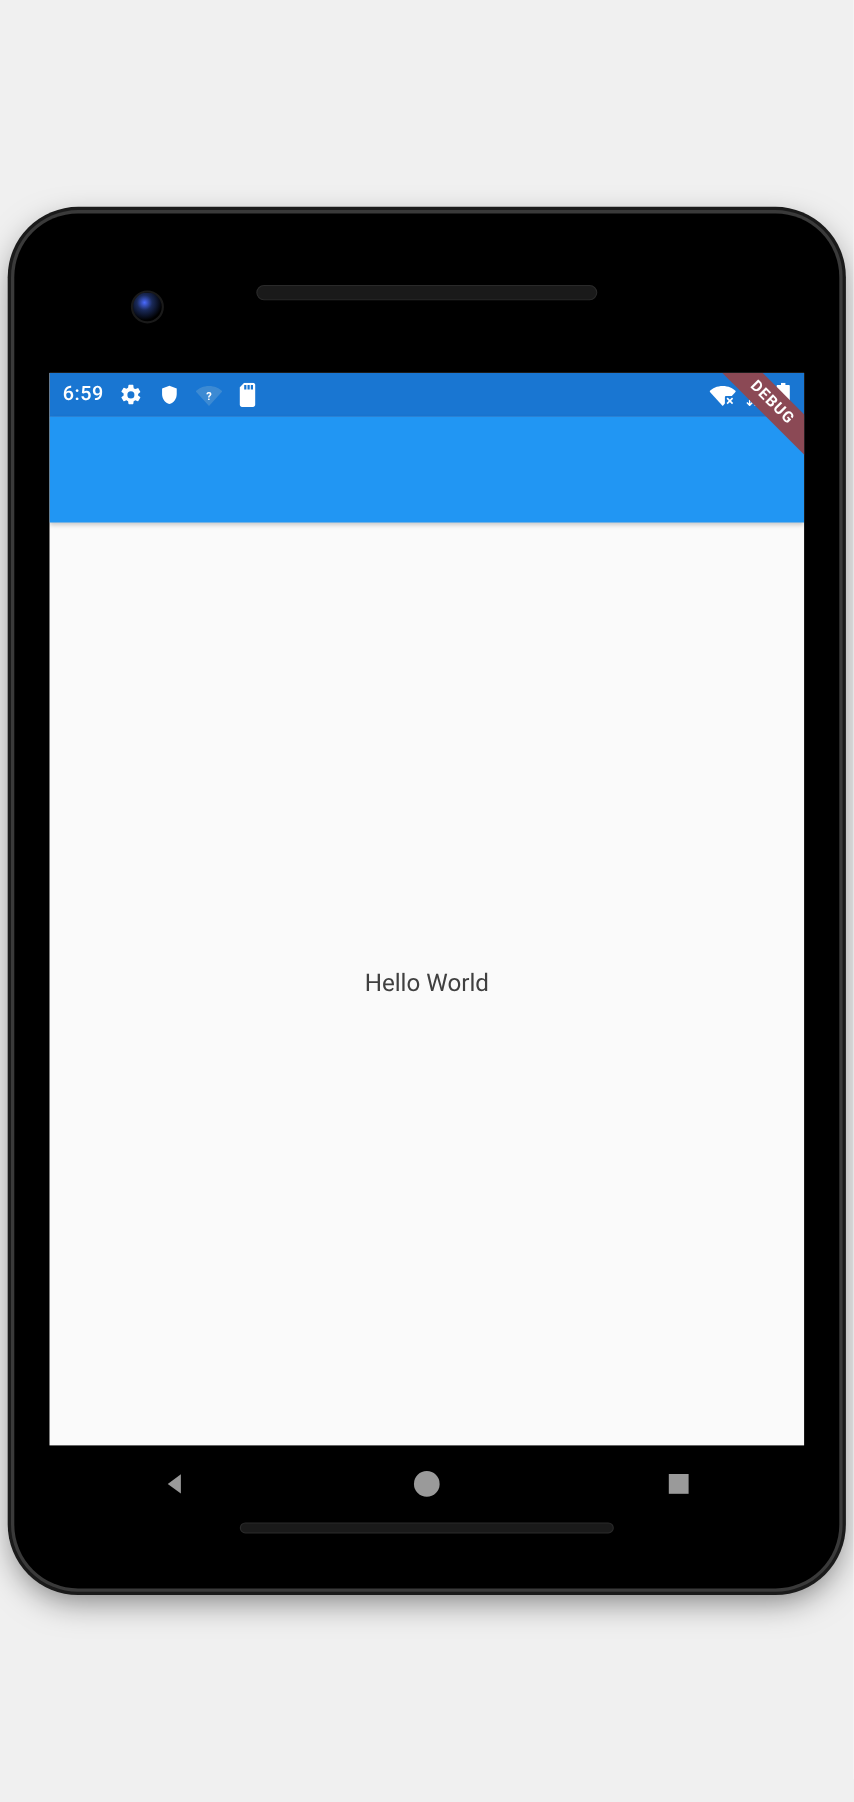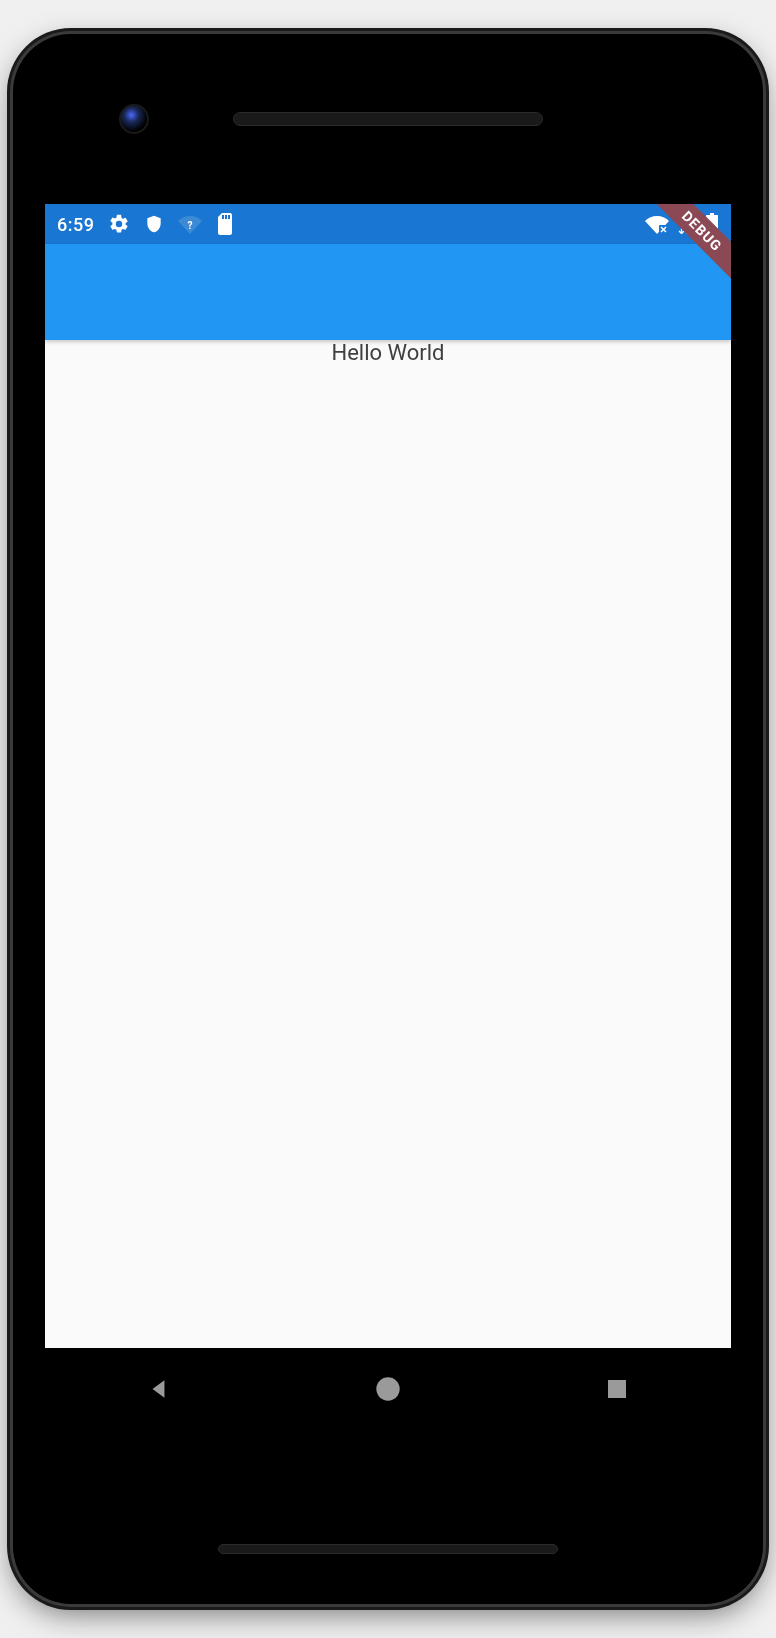--- a/index.html
+++ b/index.html
@@ -11,21 +11,21 @@
       width: 776px;
       height: 1638px;
       background: #f0f0f0;
       font-family: Roboto, -apple-system, "Helvetica Neue", Arial, sans-serif;
       display: flex;
       align-items: center;
       justify-content: center;
     }
     .device-frame {
       width: 750px;
-      height: 1570px;
+      height: 1250px;
       background: #000;
       border-radius: 58px;
       box-shadow: 0 0 0 3px #3a3a3a, 0 0 0 6px #1a1a1a, 0 10px 30px rgba(0,0,0,0.5);
       position: relative;
       overflow: hidden;
       display: flex;
       flex-direction: column;
       align-items: center;
     }
     .device-top {
@@ -113,21 +113,21 @@
       color: #fff;
       font-size: 14px;
       font-weight: bold;
       line-height: 26px;
       letter-spacing: 1px;
       z-index: 10;
     }
     .body-content {
       flex: 1;
       display: flex;
-      align-items: flex-start;
+      align-items: center;
       justify-content: center;
     }
     .body-text {
       font-size: 22px;
       color: #404040;
     }
     .nav-bar {
       width: 686px;
       height: 82px;
       background: #000;

